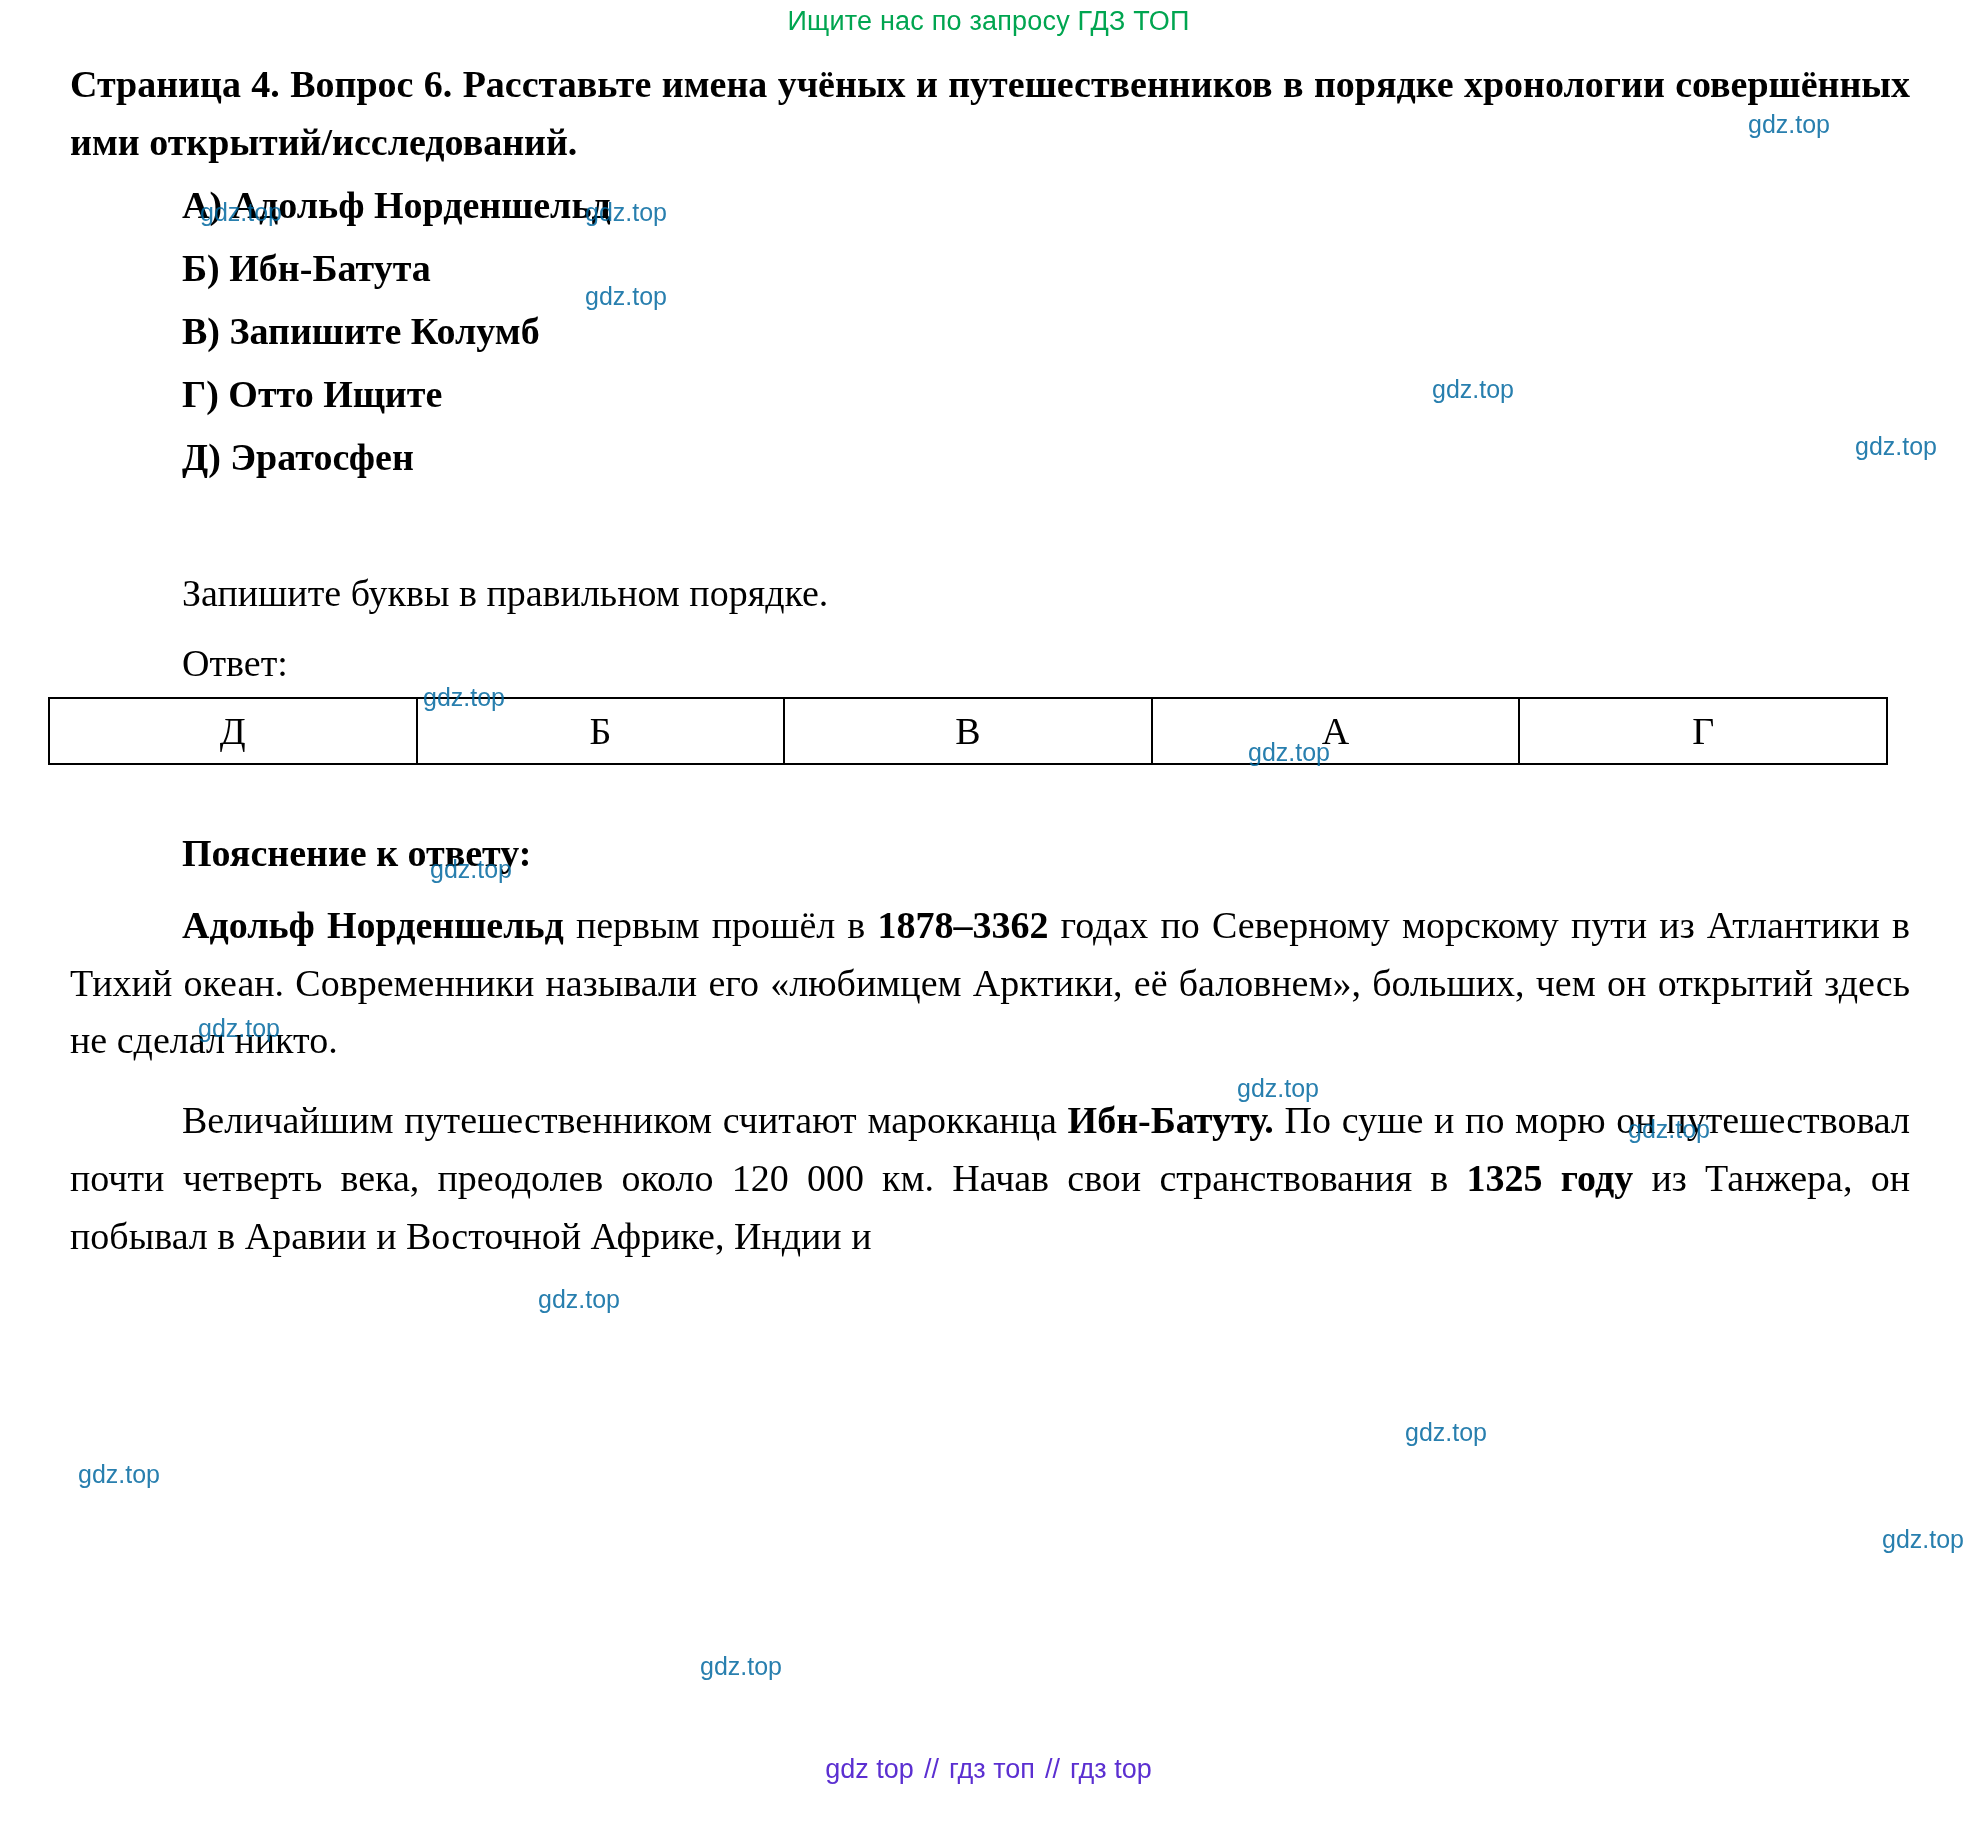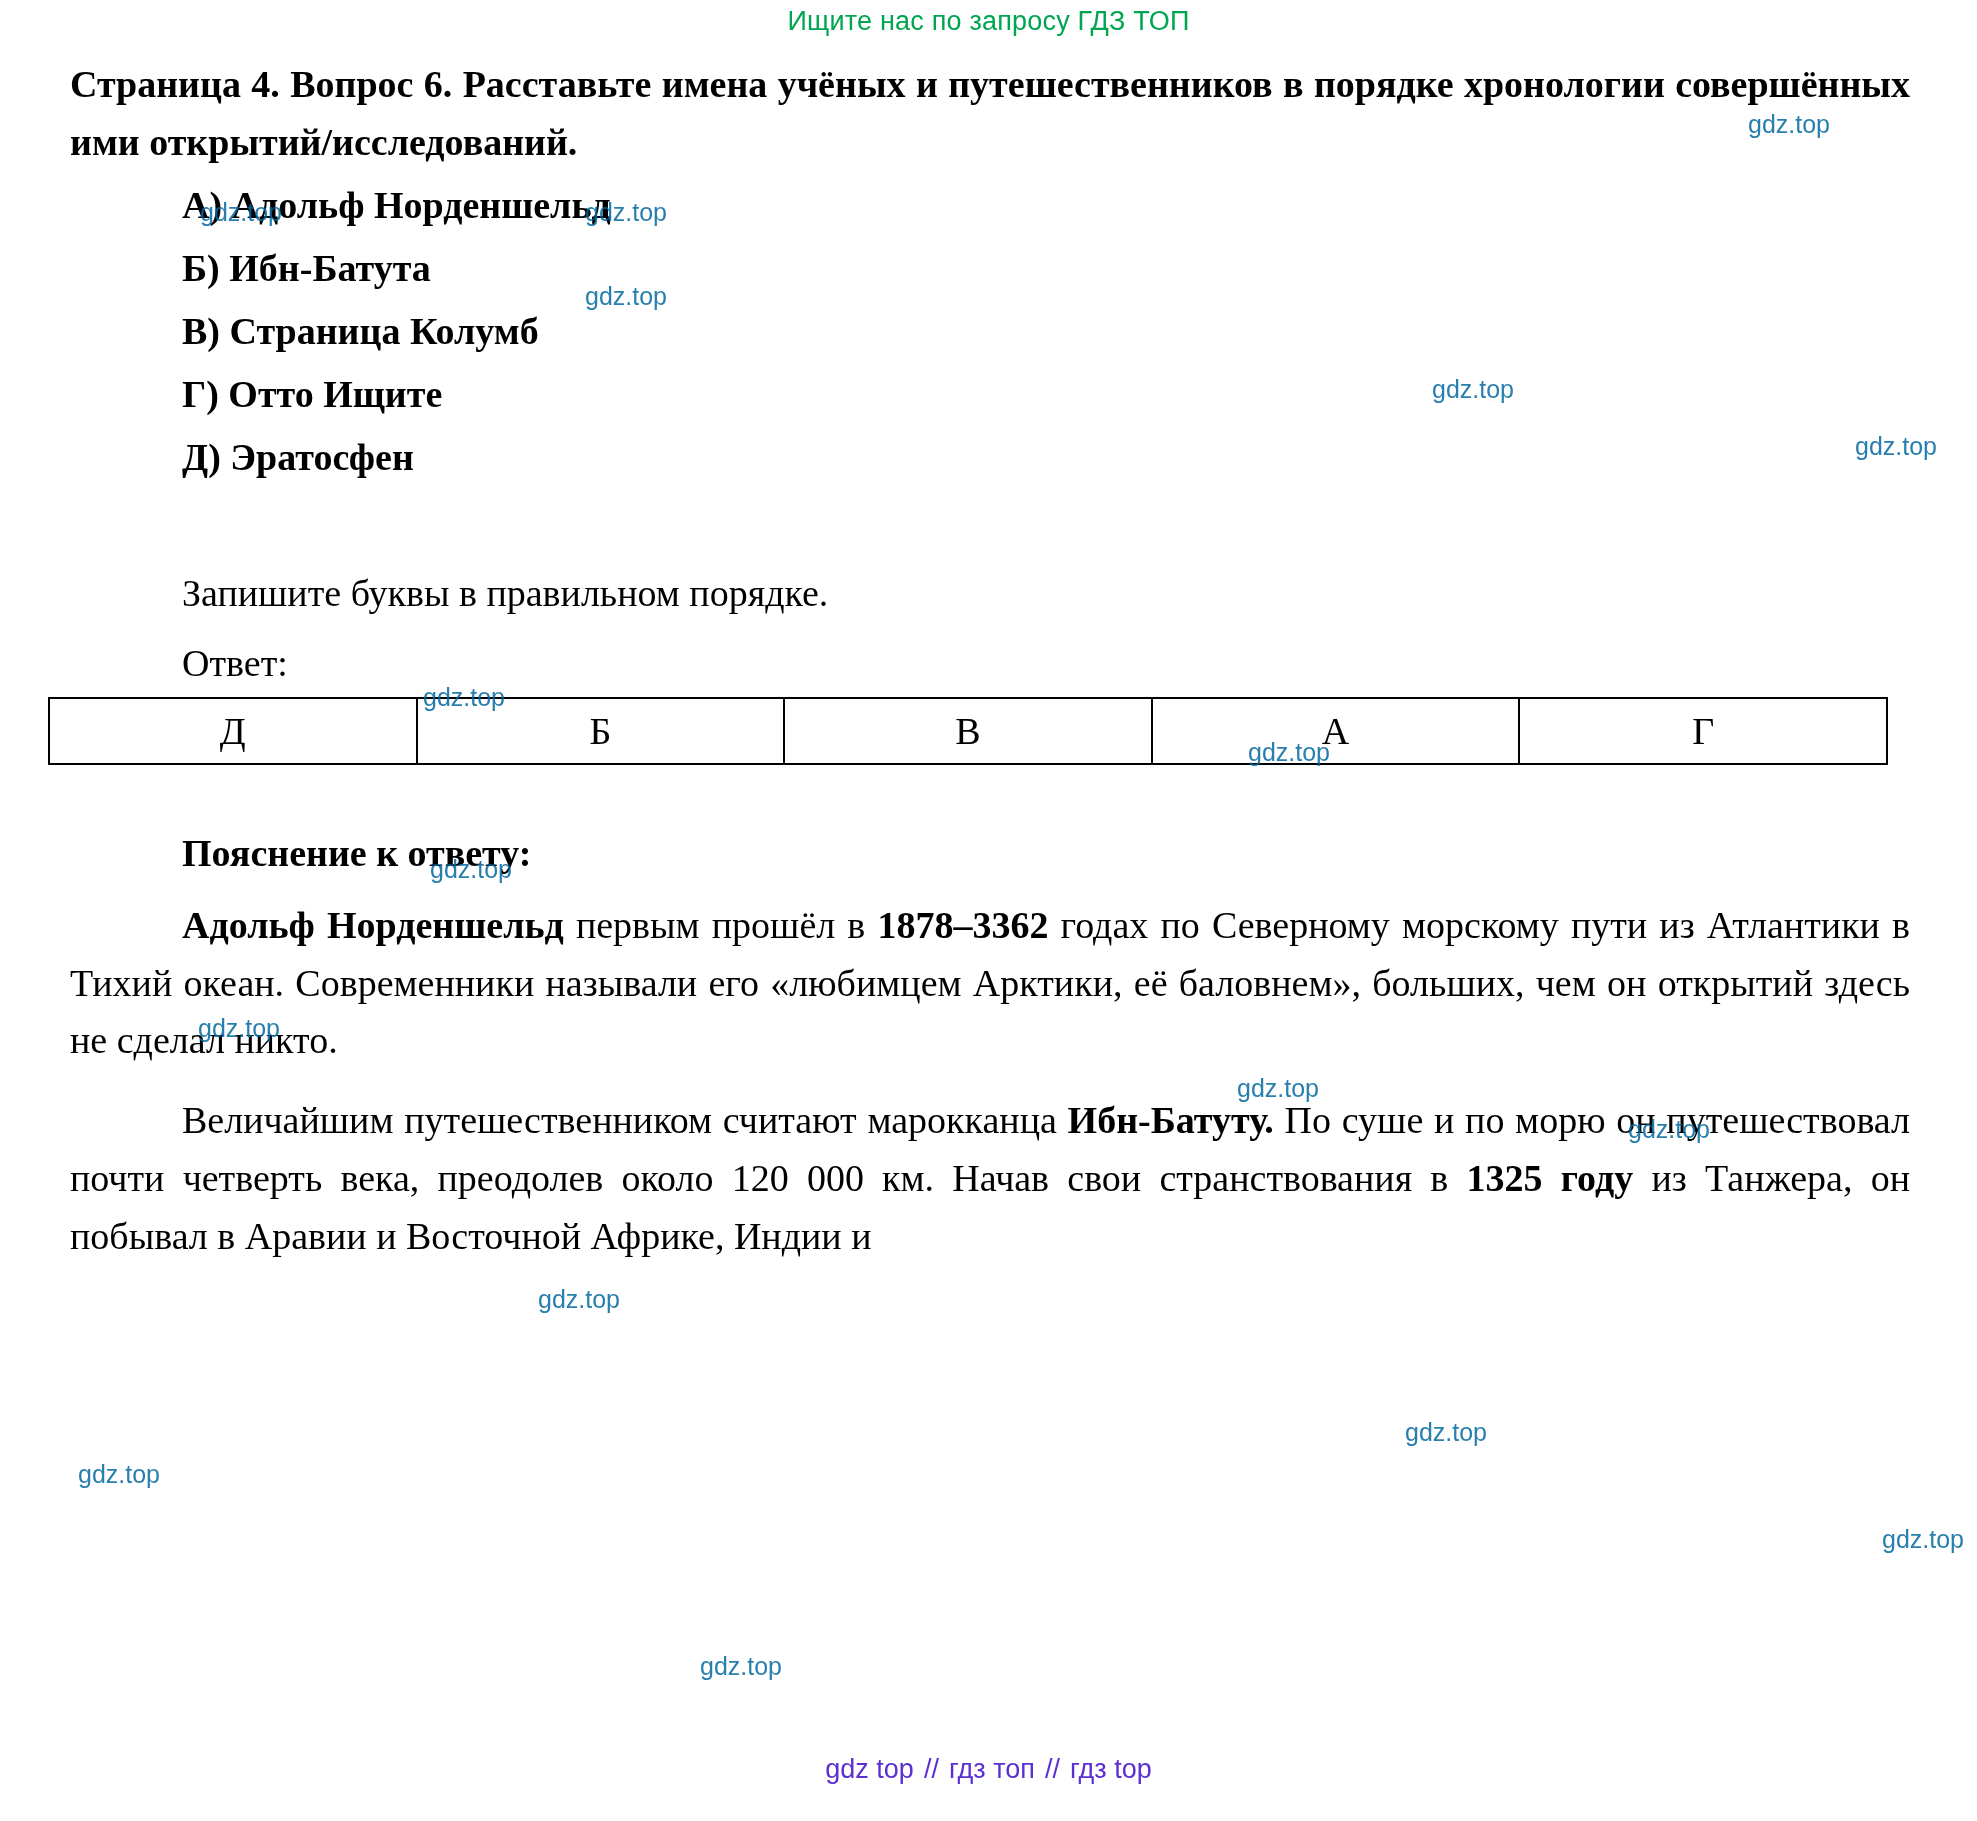--- a/index.html
+++ b/index.html
@@ -130,21 +130,21 @@
   <div class="content">
 
     <div class="q-head">
       <span>Страница 4. Вопрос 6. Расставьте имена учёных и</span>
       <span>путешественников в порядке хронологии совершённых ими</span>
       <span>открытий/исследований.</span>
     </div>
 
     <div class="opt">А) Адольф Норденшельд</div>
     <div class="opt">Б) Ибн-Батута</div>
-    <div class="opt">В) Страница Колумб</div>
+    <div class="opt">В) Запишите Колумб</div>
     <div class="opt">Г) Отто Ищите</div>
     <div class="opt">Д) Эратосфен</div>
 
     <div class="write-letters">Запишите буквы в правильном порядке.</div>
 
     <div class="answer-label">Ответ:</div>
 
     <table class="answer-table">
       <tbody>
           <tr>

